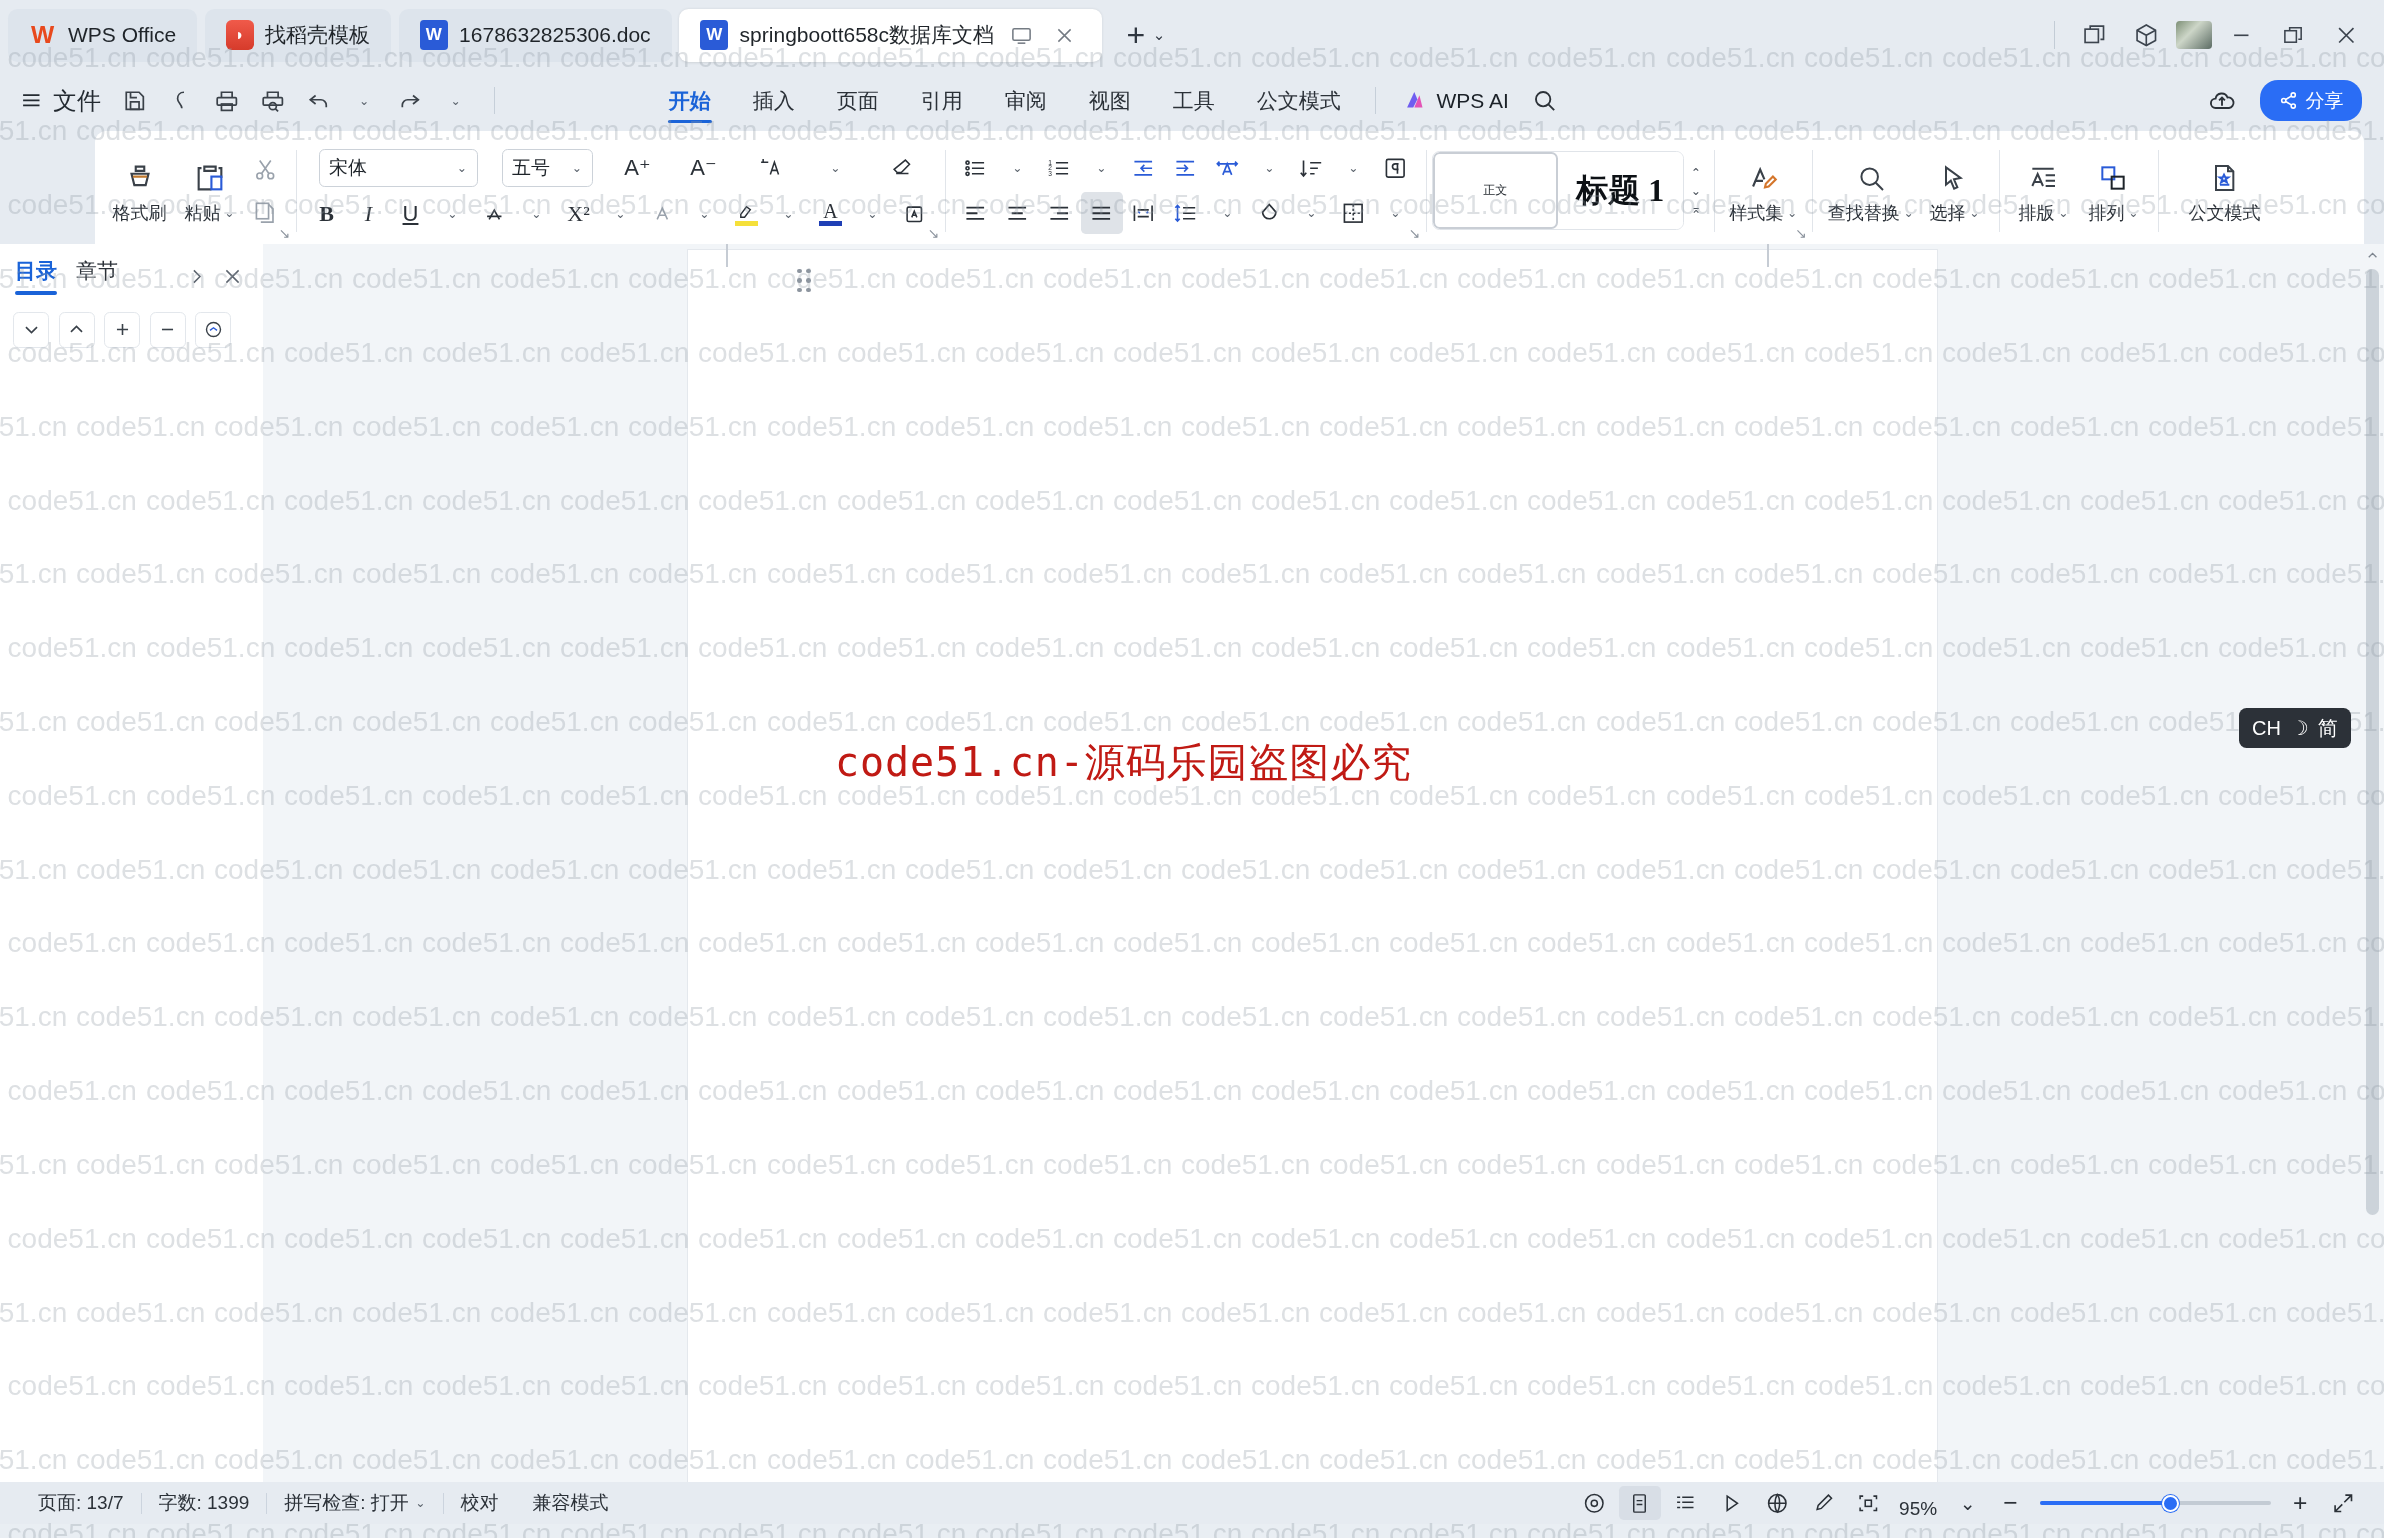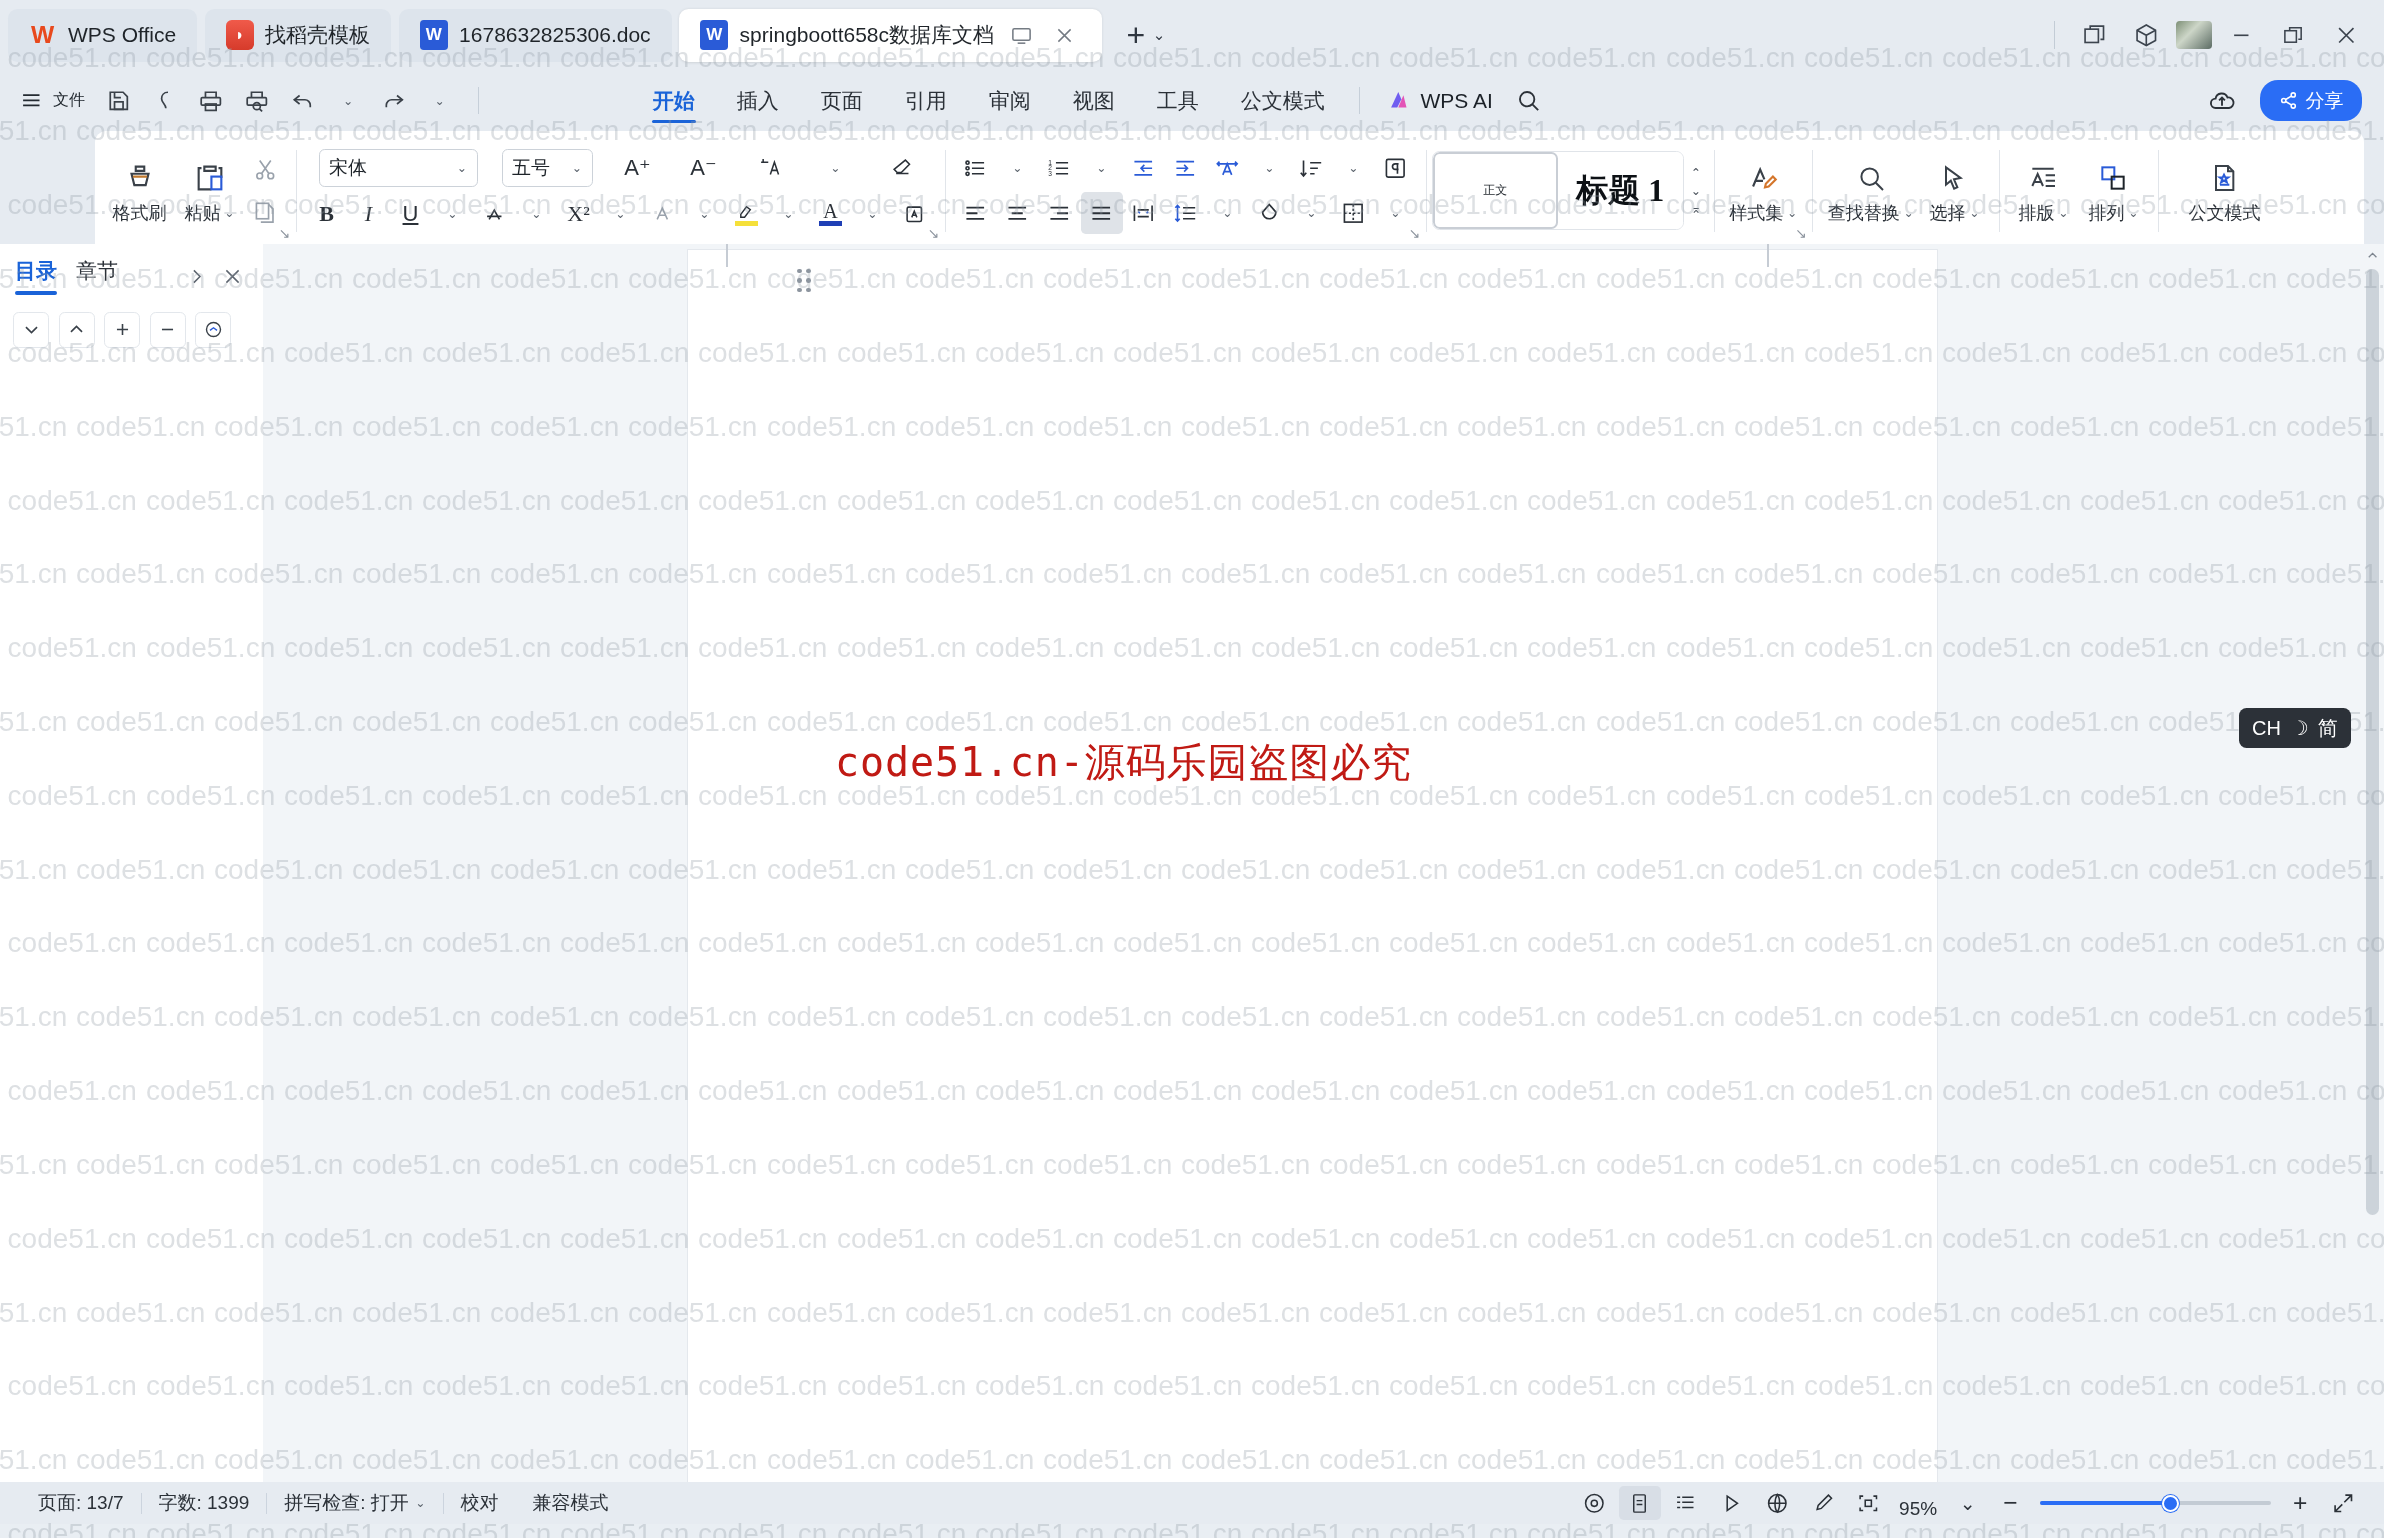--- a/index.html
+++ b/index.html
@@ -44,21 +44,21 @@
 
   
   .menubar {
     position:absolute; top:70px; left:0; width:2385px; height:61px;
     background:#e6ebf1; display:flex; align-items:center; padding:0 15px;
   }
   .qat { display:flex; align-items:center; gap:3.8px; }
   .qbtn { width:42px; height:42px; display:flex; align-items:center;
     justify-content:center; color:#3a4149; border-radius:4.7px;}
   .qfile { display:flex; align-items:center; gap:9.5px; padding:0 9.5px 0 3.8px;
-    font-size:16px; color:#232a31;}
+    font-size:24px; color:#232a31;}
   .mdiv { width:0.9px; height:26.5px; background:#c6cfd9; margin:0 13.2px;}
   .rtabs { display:flex; align-items:center; gap:0; margin-left:140px; }
   .rtab { position:relative; font-size:21px; color:#2b3138; padding:0 21px;
     height:57px; display:flex; align-items:center; white-space:nowrap;}
   .rtab.sel { color:#1a63d8; font-weight:bold; }
   .rtab.sel:after { content:""; position:absolute; bottom:5.7px; left:50%;
     transform:translateX(-50%); width:44px; height:3.8px; background:#1a63d8; border-radius:1.9px;}
   .aibtn { display:flex; align-items:center; gap:9.5px; font-size:21px;
     color:#1b2128; padding:0 13.2px; }
   .ailogo { width:24.6px;height:24.6px; }

